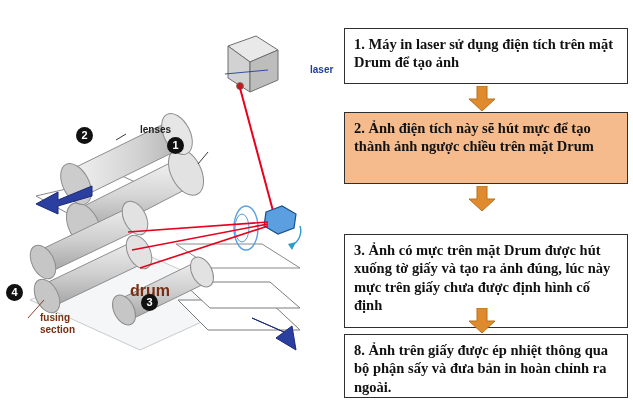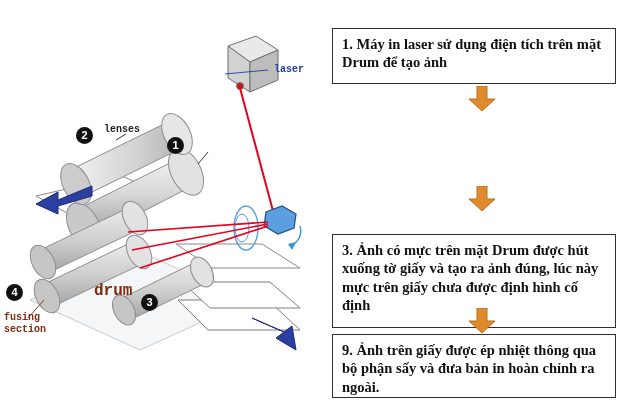--- a/index.html
+++ b/index.html
@@ -26,26 +26,27 @@
     background: #ffffff;
   }
   #illo-svg {
     position: absolute;
     left: 0;
     top: 0;
   }
 
   .illo-label {
     position: absolute;
-    font-family: Liberation Mono, monospace;
+    font-family: Liberation Sans, sans-serif;
     font-size: 10px;
     font-weight: bold;
     color: #222222;
     white-space: nowrap;
     line-height: 1.15;
+    margin-left: 36px;
   }
   .illo-label.blue {
     color: #1f3f9e;
   }
   .illo-label.maroon {
     color: #7a2d10;
   }
 
   .badge {
     position: absolute;
@@ -64,21 +65,21 @@
   
   #flow {
     position: absolute;
     left: 332px;
     top: 0;
     width: 301px;
     height: 401px;
   }
   .step {
     position: absolute;
-    left: 0;
+    left: 12px;
     width: 284px;
     box-sizing: border-box;
     border: 1px solid #2f2f2f;
     background: #ffffff;
     color: #111111;
     font-family: "Liberation Serif", serif;
     font-size: 14.5px;
     font-weight: bold;
     line-height: 1.27;
     padding: 6px 12px 6px 9px;
@@ -207,27 +208,28 @@
   </div>
 
   <div id="flow">
 
     <div class="step" style="top:28px; height:56px;">1. Máy in laser sử dụng điện tích trên mặt Drum để tạo ảnh</div>
 
     <svg class="arrow" style="top:86px;" viewBox="0 0 28 26">
       <polygon points="9,0 19,0 19,13 27,13 14,25 1,13 9,13" fill="#e08a2e" stroke="#b8701f" stroke-width="1"></polygon>
     </svg>
 
+    <div class="step orange" style="top:112px; height:72px;">2. Ảnh điện tích này sẽ hút mực để tạo thành ảnh ngược chiều trên mặt Drum</div>
 
     <svg class="arrow" style="top:186px;" viewBox="0 0 28 26">
       <polygon points="9,0 19,0 19,13 27,13 14,25 1,13 9,13" fill="#e08a2e" stroke="#b8701f" stroke-width="1"></polygon>
     </svg>
 
     <div class="step" style="top:212px; height:94px;margin-top:22px;">3. Ảnh có mực trên mặt Drum được hút xuống tờ giấy và tạo ra ảnh đúng, lúc này mực trên giấy chưa được định hình cố định</div>
 
     <svg class="arrow" style="top:308px;" viewBox="0 0 28 26">
       <polygon points="9,0 19,0 19,13 27,13 14,25 1,13 9,13" fill="#e08a2e" stroke="#b8701f" stroke-width="1"></polygon>
     </svg>
 
-    <div class="step" style="top:334px; height:64px;">9. Ảnh trên giấy được ép nhiệt thông qua bộ phận sấy và đưa bản in hoàn chỉnh ra ngoài.</div>
+    <div class="step" style="top:334px; height:64px;">8. Ảnh trên giấy được ép nhiệt thông qua bộ phận sấy và đưa bản in hoàn chỉnh ra ngoài.</div>
   </div>
 
 </div>
 
 </body></html>

